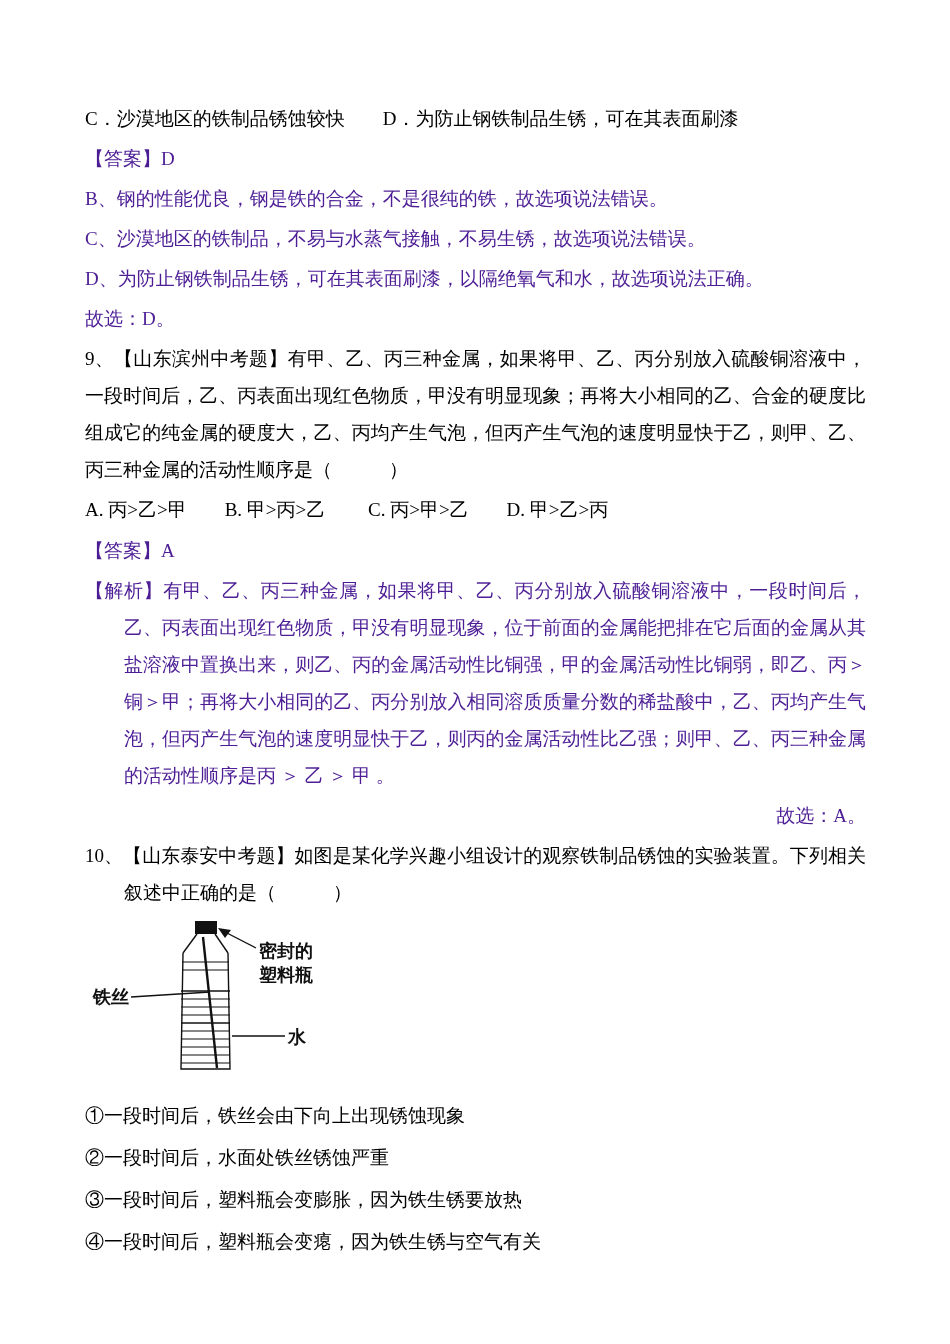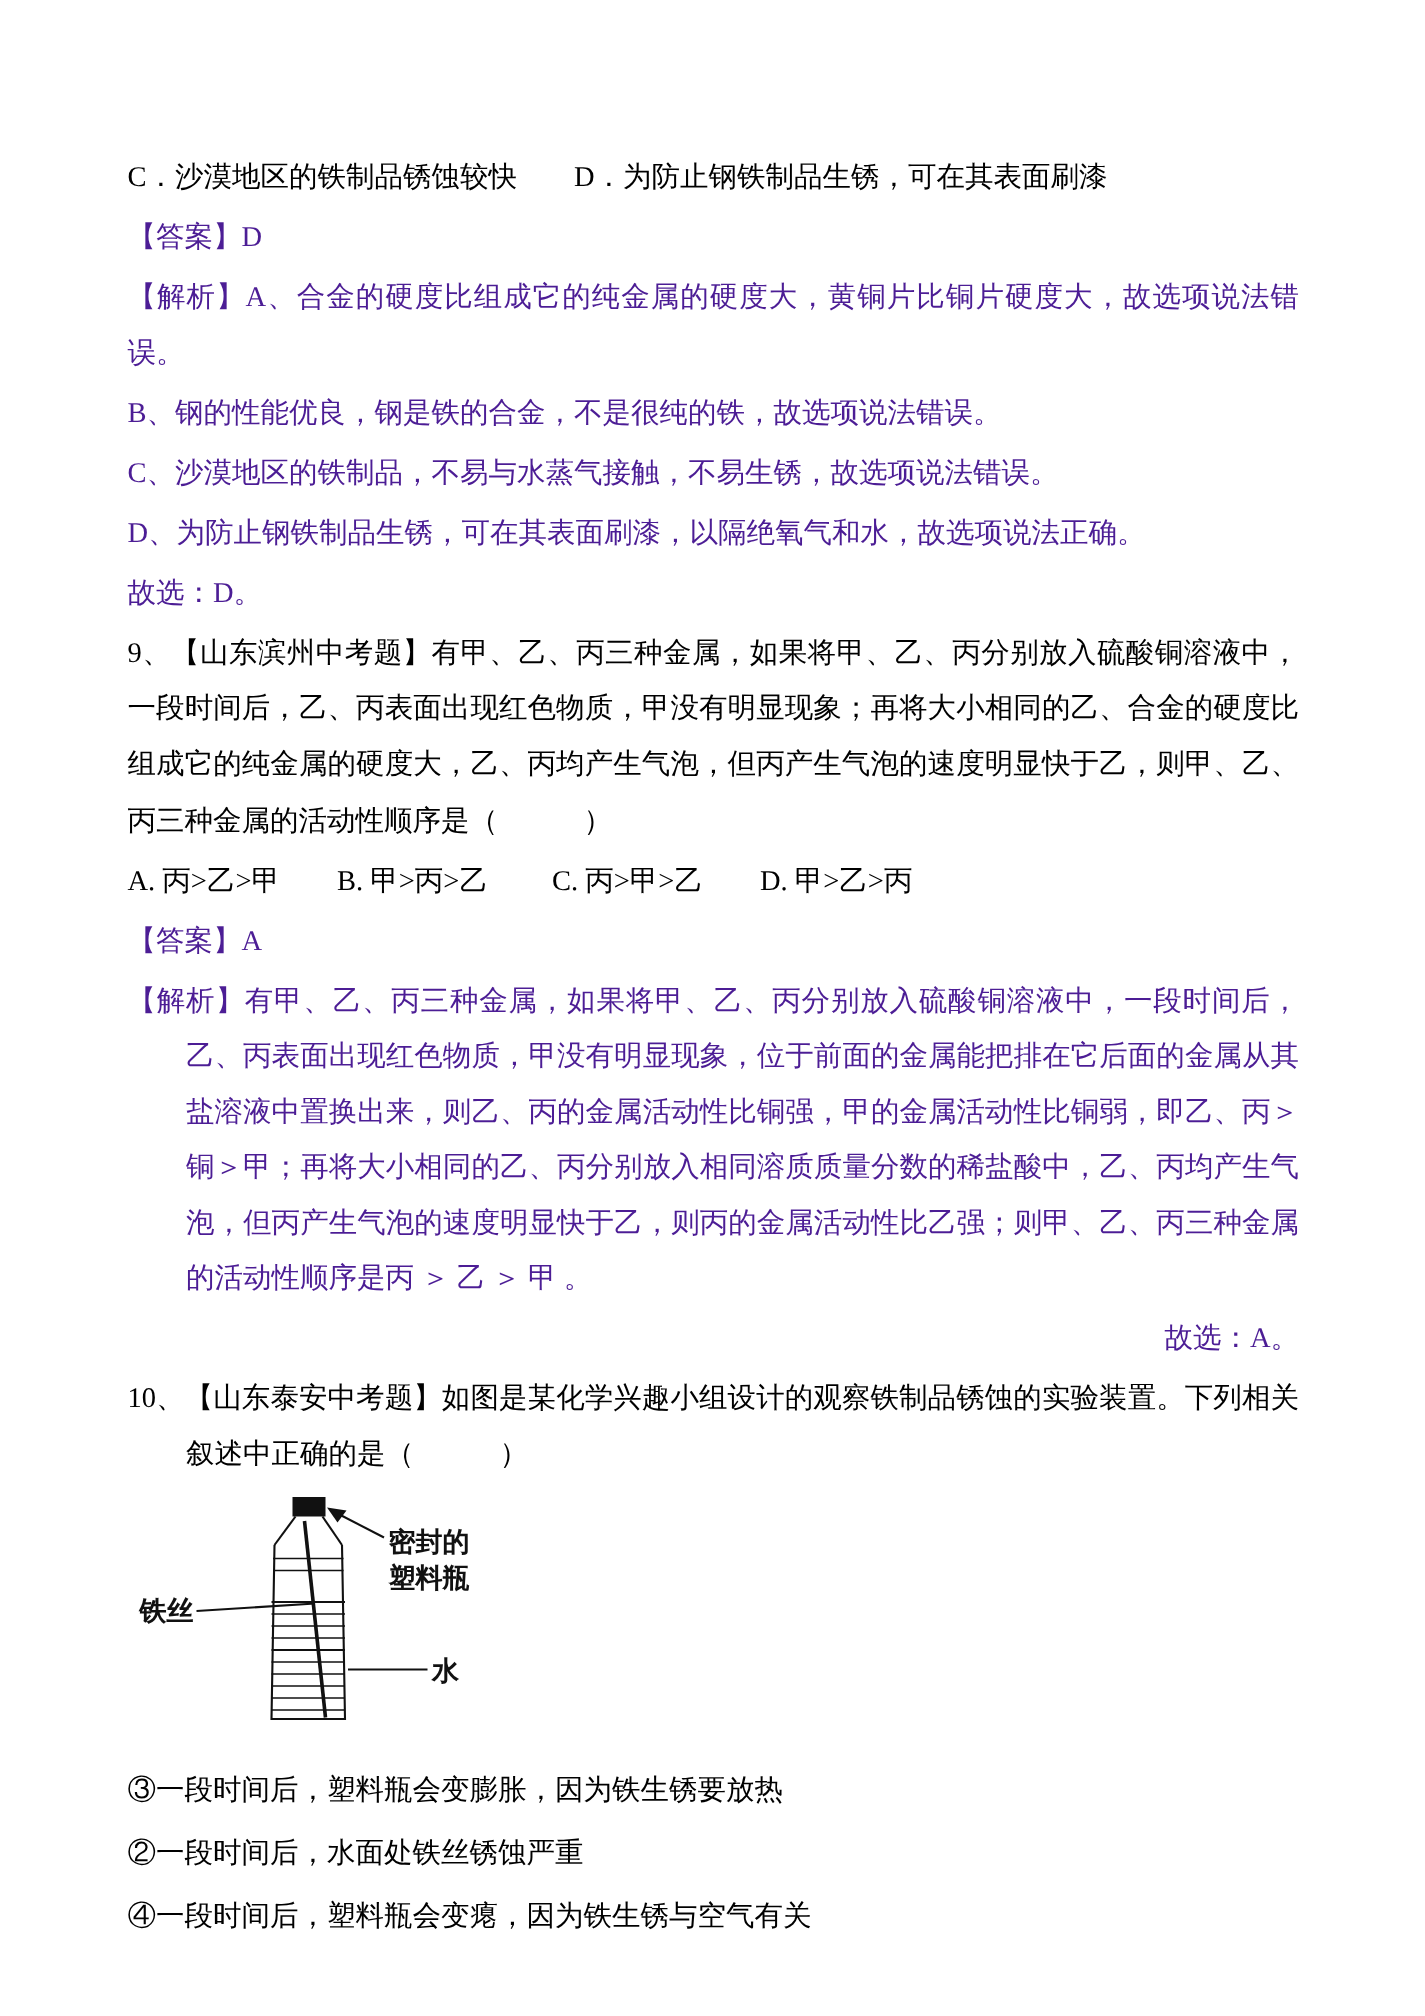--- a/index.html
+++ b/index.html
@@ -58,21 +58,20 @@
     fill: none;
   }
 </style>
 </head>
 <body>
 
 <div class="page">
 
   <p class="para">C．沙漠地区的铁制品锈蚀较快　　D．为防止钢铁制品生锈，可在其表面刷漆</p>
   <p class="para red">【答案】D</p>
-  <p class="para red justify">【解析】A、合金的硬度比组成它的纯金属的硬度大，黄铜片比铜片硬度大，故选项说法错误。</p>
   <p class="para red">B、钢的性能优良，钢是铁的合金，不是很纯的铁，故选项说法错误。</p>
   <p class="para red">C、沙漠地区的铁制品，不易与水蒸气接触，不易生锈，故选项说法错误。</p>
   <p class="para red">D、为防止钢铁制品生锈，可在其表面刷漆，以隔绝氧气和水，故选项说法正确。</p>
   <p class="para red">故选：D。</p>
 
   <p class="para justify"><span>9、</span><span class="bold-src">【山东滨州中考题】</span><span>有甲、乙、丙三种金属，如果将甲、乙、丙分别放入硫酸铜溶液中，一段时间后，乙、丙表面出现红色物质，甲没有明显现象；再将大小相同的乙、合金的硬度比组成它的纯金属的硬度大，乙、丙均产生气泡，但丙产生气泡的速度明显快于乙，则甲、乙、丙三种金属的活动性顺序是（　　　）</span></p>
 
   <p class="para center">A. 丙&gt;乙&gt;甲　　B. 甲&gt;丙&gt;乙　　 C. 丙&gt;甲&gt;乙　　D. 甲&gt;乙&gt;丙</p>
 
   <p class="para red">【答案】A</p>
@@ -116,17 +115,18 @@
       <polygon points="127,9 140,11 134,19" fill="#111111"></polygon>
 
       <text x="2" y="84">铁丝</text>
       <line class="fig-stroke" x1="40" y1="78" x2="119" y2="73"></line>
 
       <text x="197" y="124">水</text>
       <line class="fig-stroke" x1="141" y1="117" x2="194" y2="117"></line>
     </svg>
   </div>
 
+  <p class="stmt">①一段时间后，铁丝会由下向上出现锈蚀现象</p>
+  <p class="stmt">②一段时间后，水面处铁丝锈蚀严重</p>
   <p class="stmt">③一段时间后，塑料瓶会变膨胀，因为铁生锈要放热</p>
-  <p class="stmt">②一段时间后，水面处铁丝锈蚀严重</p>
   <p class="stmt">④一段时间后，塑料瓶会变瘪，因为铁生锈与空气有关</p>
 
 </div>
 
 </body></html>

